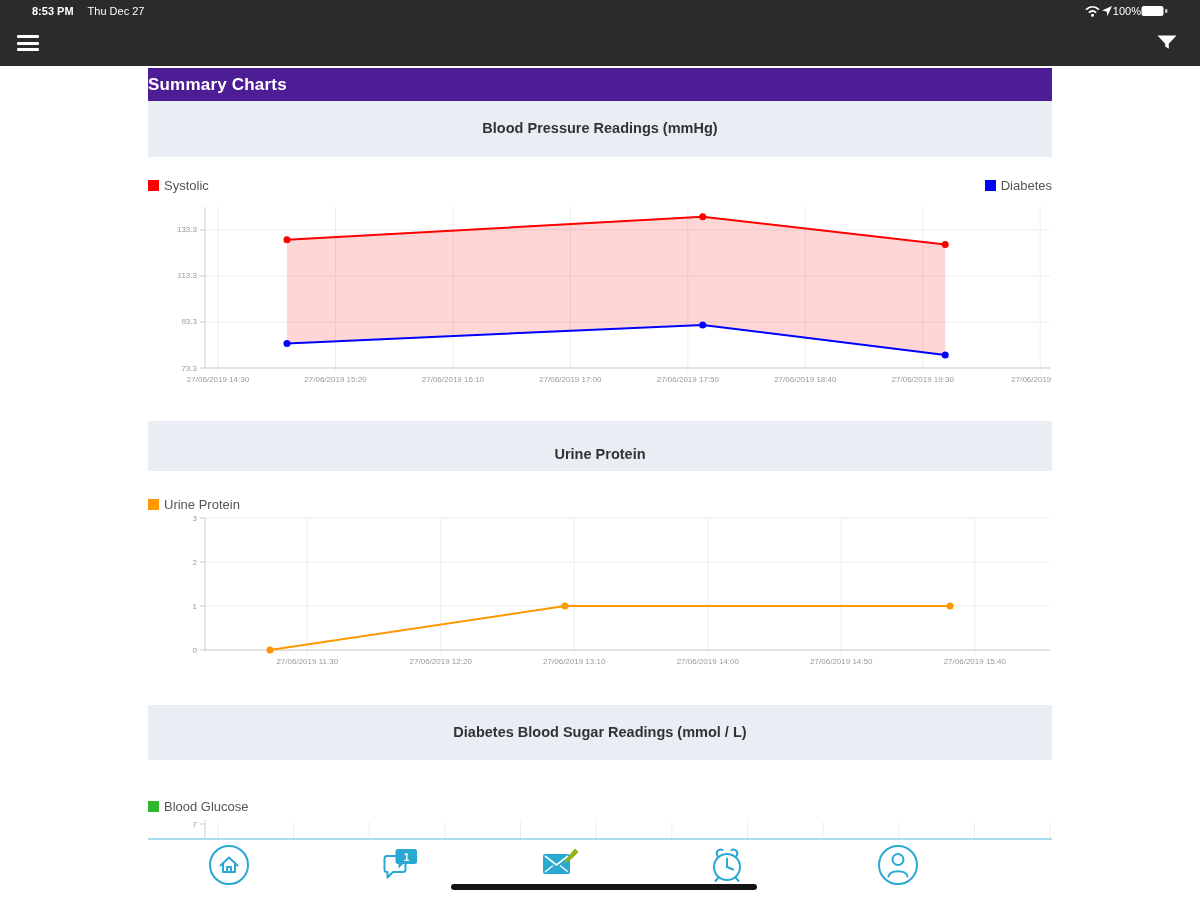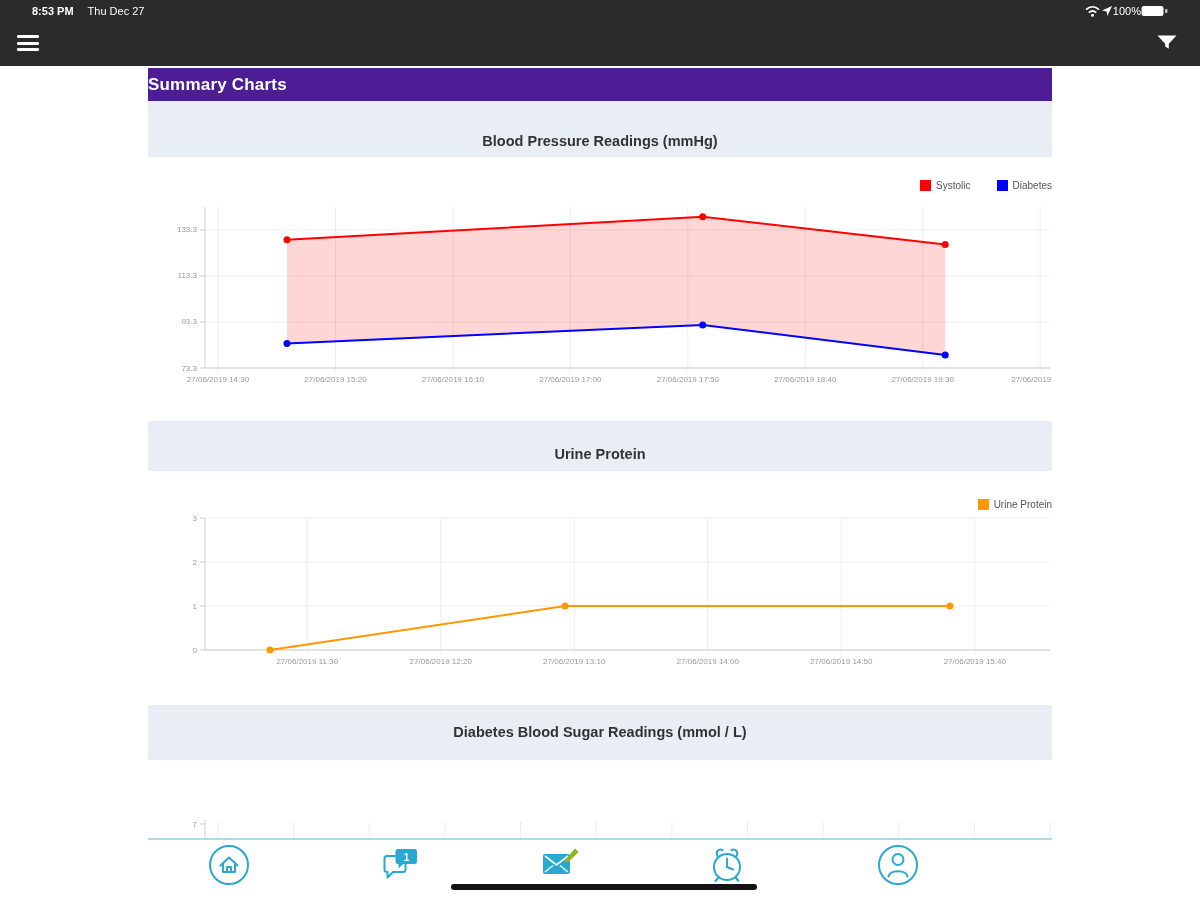--- a/index.html
+++ b/index.html
@@ -14,24 +14,24 @@
   .appbar{position:absolute;left:0;top:22px;width:1200px;height:44px;background:#2b2b2b}
   .hamburger{position:absolute;left:17px;top:13px;width:22px;height:16px;display:flex;flex-direction:column;justify-content:space-between;cursor:pointer}
   .hamburger span{height:3px;background:#fff;border-radius:1px}
   .filterbtn{position:absolute;right:21px;top:11px;width:24px;height:20px;cursor:pointer}
   
   .col{position:absolute;left:148px;width:904px;box-sizing:border-box}
   .titlebar{top:68px;height:33px;background:#4c1d95;color:#fff;text-align:left;line-height:33px;
             font-size:17px;font-weight:600;letter-spacing:.2px}
   .band{background:#E9EEF5;display:flex;align-items:flex-end;justify-content:center;
         font-weight:bold;font-size:14.5px;color:#333}
-  #band1{top:101px;height:56px;padding-bottom:8px}
+  #band1{top:101px;height:56px;padding-bottom:21px}
   #band2{top:421px;height:50px;padding-bottom:9px}
   #band3{top:705px;height:55px;padding-bottom:20px}
-  .legend{display:flex;justify-content:flex-end;align-items:center;gap:26px;font-size:10px;color:#555;height:14px}
+  .legend{display:flex;justify-content:space-between;align-items:center;gap:26px;font-size:13px;color:#555;height:14px}
   #legend1{top:178px}#legend2{top:497px}#legend3{top:799px}
   .legend .item{display:flex;align-items:center}
   .legend .sq{width:11px;height:11px;display:inline-block;margin-right:5px}
   svg.chart{position:absolute;left:148px;overflow:hidden}
   .chart text{font-family:"Liberation Sans",sans-serif;font-size:8px;fill:#999}
   
   .navline{position:absolute;left:148px;top:838px;width:904px;height:2px;background:#A8DDEF}
   .navbar{position:absolute;left:148px;top:843px;width:904px;height:46px}
   .nav-item{position:absolute;top:0;width:44px;height:44px;cursor:pointer}
   .st{fill:none;stroke:#29A9D2;stroke-width:2;stroke-linecap:round;stroke-linejoin:round}
@@ -164,20 +164,26 @@
       <text x="49" y="140.5" text-anchor="end">0</text>
       <line x1="57" y1="6" x2="57" y2="138" stroke="#cfcfcf"></line>
       <line x1="57" y1="138" x2="902" y2="138" stroke="#cfcfcf"></line>
       <polyline points="121.98049999999999,138 416.96999999999997,94 802.0365,94" fill="none" stroke="#FF9800" stroke-width="2"></polyline>
       <circle cx="121.98049999999999" cy="138" r="3.5" fill="#FF9800"></circle>
       <circle cx="416.96999999999997" cy="94" r="3.5" fill="#FF9800"></circle>
       <circle cx="802.0365" cy="94" r="3.5" fill="#FF9800"></circle>
     </svg>
 
   <div class="col band" id="band3">Diabetes Blood Sugar Readings (mmol / L)</div>
+  <div class="col legend" id="legend3">
+    <span class="item">
+      <span class="sq" style="background-color: rgb(45, 181, 45);"></span>
+      <span>Blood Glucose</span>
+    </span>
+  </div>
   <svg class="chart" id="chart-svg-2" width="904" height="24" viewBox="0 0 904 24" style="top:814px">
       <text x="49" y="13" text-anchor="end">7</text>
       <line x1="52" y1="10" x2="57" y2="10" stroke="#cccccc"></line>
       <line x1="57" y1="6" x2="57" y2="24" stroke="#cfcfcf"></line>
       <line x1="70" y1="8" x2="70" y2="24" stroke="#ececec"></line>
       <line x1="145.63636363636363" y1="8" x2="145.63636363636363" y2="24" stroke="#ececec"></line>
       <line x1="221.27272727272728" y1="8" x2="221.27272727272728" y2="24" stroke="#ececec"></line>
       <line x1="296.90909090909093" y1="8" x2="296.90909090909093" y2="24" stroke="#ececec"></line>
       <line x1="372.54545454545456" y1="8" x2="372.54545454545456" y2="24" stroke="#ececec"></line>
       <line x1="448.1818181818182" y1="8" x2="448.1818181818182" y2="24" stroke="#ececec"></line>

